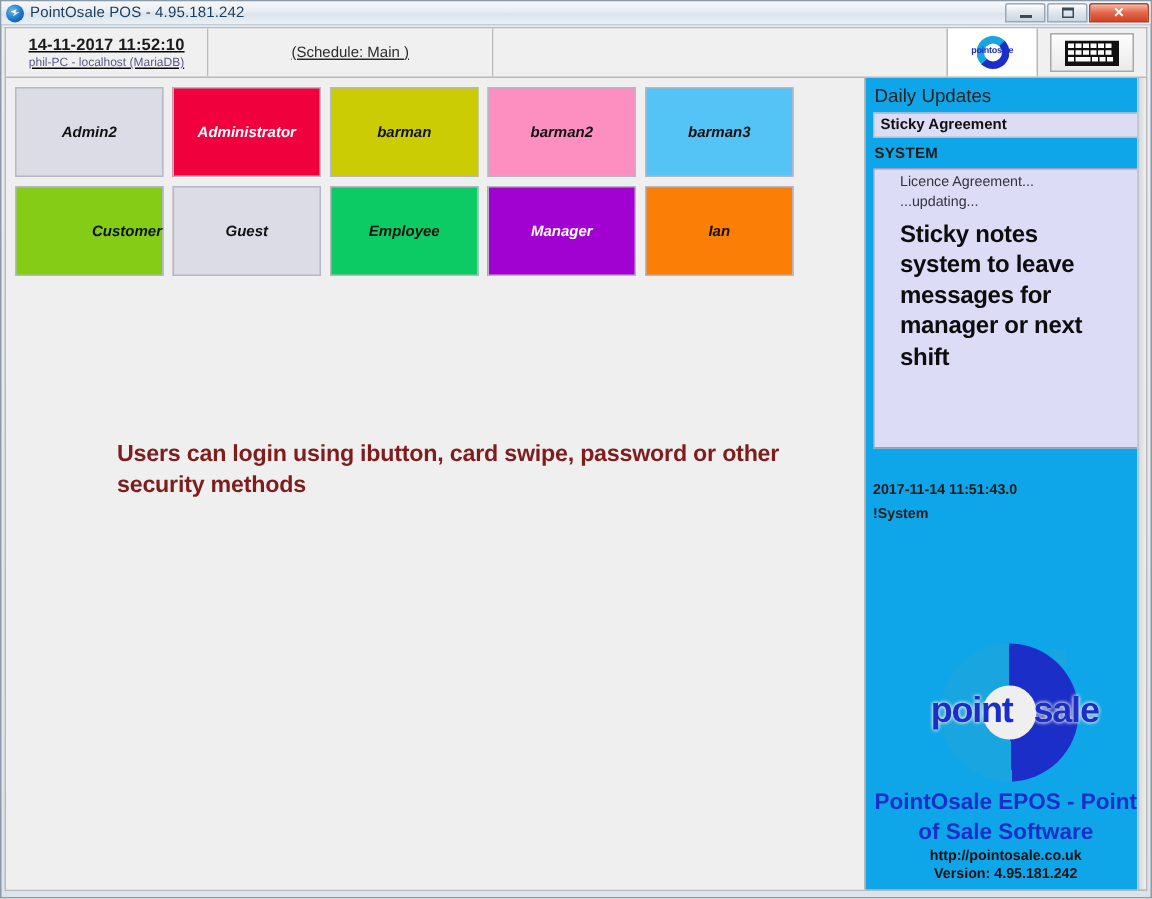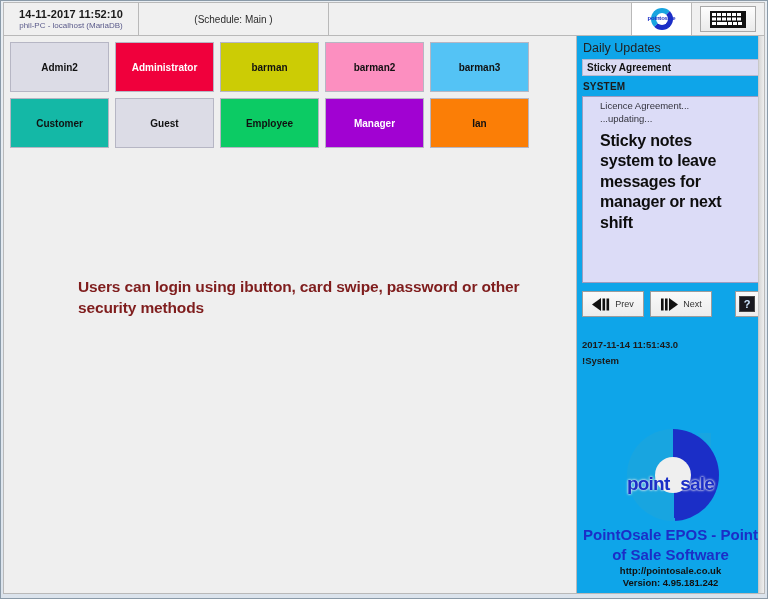--- a/index.html
+++ b/index.html
@@ -76,20 +76,21 @@
     display: flex;
     background: #f0f0f0;
     border: 1px solid #b9b9b9;
     border-bottom: none;
     flex: 0 0 auto;
   }
   .tb-cell {
     border-right: 1px solid #b9b9b9;
     display:flex; flex-direction:column; align-items:center; justify-content:center;
     background:#f0f0f0;
+    text-decoration:underline;
   }
   .tb-datetime { width: 135px; }
   .tb-datetime .dt-main { font-size: 11px; font-weight: bold; color:#1a1a1a; letter-spacing:.1px;}
   .tb-datetime .dt-sub  { font-size: 8px; color:#5a5a8a; margin-top:1px;}
   .tb-schedule { width: 190px; font-size: 10px; color:#2b2b2b; }
   .tb-spacer { flex: 1 1 auto; }
   .tb-logo {
     width: 60px; display:flex; align-items:center; justify-content:center;
     background: #ffffff; border-right:1px solid #b9b9b9;
   }
@@ -131,28 +132,29 @@
     background: #efefef;
     border-right: 1px solid #b9b9b9;
     overflow: hidden;
   }
   .user-grid {
     display: flex; flex-wrap: wrap;
     gap: 6px;
     padding: 6px 6px 0 6px;
   }
   .user-btn {
-    width: 99px; height: 50px;
+    width: 99px; height: 60px;
     display:flex; align-items:center; justify-content:center;
     font-size: 10px; font-weight: bold;
     border: 1px solid #b6b6c4;
     text-align:center;
     cursor: pointer;
     line-height: 1.1;
     user-select:none;
+    font-style:italic;
   }
   .login-hint {
     position: absolute;
     left: 74px; top: 240px;
     width: 470px;
     font-size: 15.5px; font-weight: bold; color: #7f1d1d;
     line-height: 1.38;
     letter-spacing: -.15px;
   }
 
@@ -236,42 +238,57 @@
   .bl-hole {
     position:absolute; left:46px; top:28px; width:36px; height:36px;
     border-radius:50%; background:#efefef;
   }
   .bl-tri {
     position:absolute; left:88px; top:4px; width:0; height:0;
     border-left: 14px solid transparent;
     border-top: 14px solid #18a5e0;
   }
   .bl-word {
-    position:absolute; left:0; top:44px; width:124px;
-    text-align:center; font-size:19px; font-weight:bold;
+    position:absolute; left:0; top:31px; width:124px;
+    text-align:right; font-size:24px; font-weight:bold;
     color:#1b2ec7; letter-spacing:-.8px;
     text-shadow: 0 0 2px #efefef, 0 0 3px #efefef;
   }
   .footer-txt { text-align:center; line-height:1.32; }
   .footer-txt .f1 { font-size:15px; font-weight:bold; color:#1b2ec7; }
   .footer-txt .f2 { font-size:9.5px; font-weight:bold; color:#111; }
   .footer-txt .f3 { font-size:9.5px; font-weight:bold; color:#111; }
 
   
   .right-gutter {
     position:absolute; right:0; top:0; bottom:0; width:6px;
     background: linear-gradient(to right,#d6d6d6,#efefef);
     border-left:1px solid #c8c8c8;
   }
 </style>
 </head>
 <body>
 
 <div class="window">
 
+  <div class="titlebar">
+    <div class="title-icon"></div>
+    <div class="title-text">PointOsale POS - 4.95.181.242</div>
+    <div class="win-buttons">
+      <div class="win-btn">
+          <span class="glyph-min"></span>
+        </div>
+      <div class="win-btn">
+          <span class="glyph-max"></span>
+        </div>
+      <div class="win-btn close">
+          <span class="glyph-x">✕</span>
+        </div>
+    </div>
+  </div>
 
   <div class="app-body">
 
     <div class="toolbar">
       <div class="tb-cell tb-datetime">
         <div class="dt-main">14-11-2017 11:52:10</div>
         <div class="dt-sub">phil-PC - localhost (MariaDB)</div>
       </div>
       <div class="tb-cell tb-schedule">
         <div>(Schedule: Main )</div>
@@ -323,21 +340,21 @@
             </div>
           <div class="user-btn" style="background: rgb(204, 204, 5); color: rgb(17, 17, 17);">
               <span>barman</span>
             </div>
           <div class="user-btn" style="background: rgb(252, 143, 192); color: rgb(17, 17, 17);">
               <span>barman2</span>
             </div>
           <div class="user-btn" style="background: rgb(84, 195, 245); color: rgb(17, 17, 17);">
               <span>barman3</span>
             </div>
-          <div class="user-btn" style="background: #14b8a6; color: rgb(17, 17, 17);">
+          <div class="user-btn" style="background: #84cc16; color: rgb(17, 17, 17); justify-content: flex-end;">
               <span>Customer</span>
             </div>
           <div class="user-btn" style="background: rgb(220, 220, 230); color: rgb(17, 17, 17);">
               <span>Guest</span>
             </div>
           <div class="user-btn" style="background: rgb(12, 203, 100); color: rgb(17, 17, 17);">
               <span>Employee</span>
             </div>
           <div class="user-btn" style="background: rgb(161, 2, 210); color: rgb(255, 255, 255);">
               <span>Manager</span>
@@ -353,41 +370,20 @@
         <div class="du-title">Daily Updates</div>
         <div class="du-subject">Sticky Agreement</div>
         <div class="du-system">SYSTEM</div>
 
         <div class="note-box">
           <div class="note-head">Licence Agreement...</div>
           <div class="note-head">...updating...</div>
           <div class="note-body">Sticky notes system to leave messages for manager or next shift</div>
         </div>
 
-        <div class="nav-row">
-          <div class="nav-btn">
-            <svg width="20" height="13" viewBox="0 0 20 13">
-              <polygon points="9,0 9,13 0,6.5" fill="#111"></polygon>
-              <rect x="10.5" y="0.5" width="2.6" height="12" fill="#111"></rect>
-              <rect x="14.5" y="0.5" width="2.6" height="12" fill="#111"></rect>
-            </svg>
-            <span>Prev</span>
-          </div>
-          <div class="nav-btn">
-            <svg width="20" height="13" viewBox="0 0 20 13">
-              <rect x="1" y="0.5" width="2.6" height="12" fill="#111"></rect>
-              <rect x="5" y="0.5" width="2.6" height="12" fill="#111"></rect>
-              <polygon points="9,0 9,13 18,6.5" fill="#111"></polygon>
-            </svg>
-            <span>Next</span>
-          </div>
-          <div class="help-btn">
-            <div class="help-sq">?</div>
-          </div>
-        </div>
 
         <div class="ts-line">2017-11-14 11:51:43.0</div>
         <div class="from-line">!System</div>
 
         <div class="big-logo-wrap">
           <div class="big-logo">
             <div class="bl-ring"></div>
             <div class="bl-hole"></div>
             <div class="bl-tri"></div>
             <div class="bl-word">

